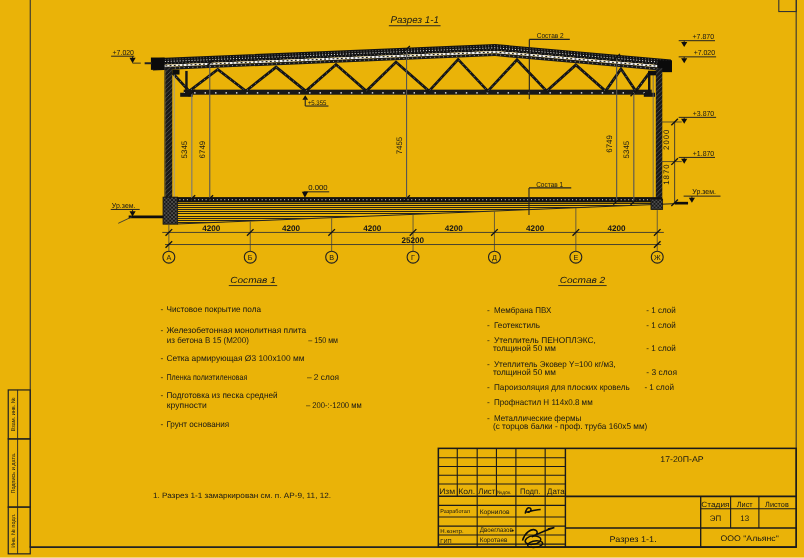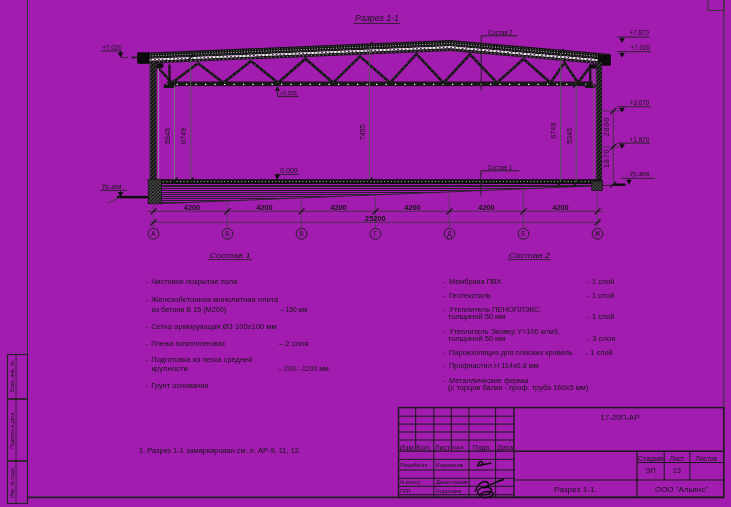--- a/index.html
+++ b/index.html
@@ -1,16 +1,16 @@
 <!DOCTYPE html>
 <html><head>
 <meta charset="utf-8">
 <style>
   html,body{margin:0;padding:0;background:#fff;}
-  #page{position:relative;width:731px;height:507px;background:#a21caf;overflow:hidden;}
+  #page{position:relative;width:731px;height:507px;background:#eab308;overflow:hidden;}
   svg{position:absolute;top:0;left:0;}
   text{font-family:"Liberation Sans",sans-serif;fill:#161616;}
 </style>
 </head>
 <body>
 <div id="page">
 <svg width="731" height="507" viewBox="0 0 731 507">
 <defs>
   <pattern id="sand" width="4" height="1.9" patternUnits="userSpaceOnUse">
     <rect width="4" height="1.9" fill="#ffffff"></rect>

